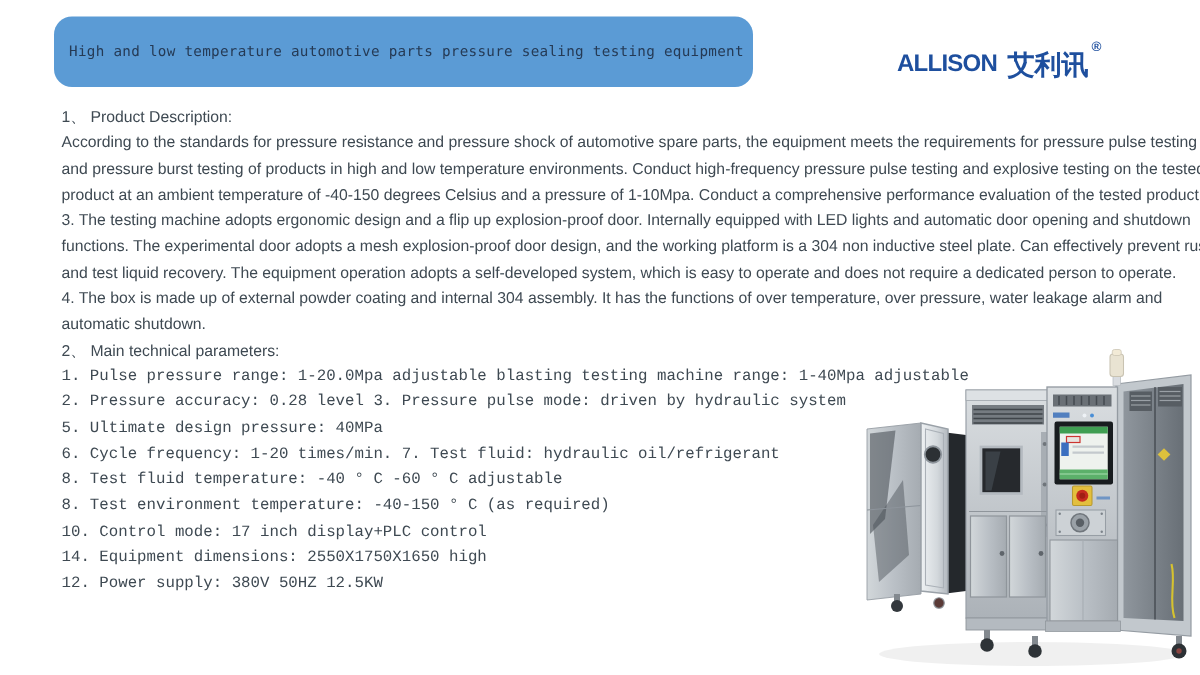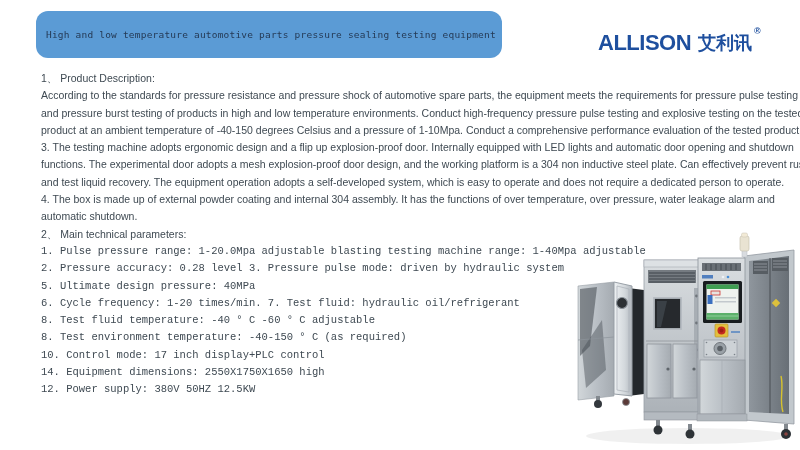--- a/index.html
+++ b/index.html
@@ -16,21 +16,21 @@
   }
   .banner-title {
     font-family:"DejaVu Sans Mono", monospace;
     font-size:9.5px; color:#253a55; white-space:nowrap; letter-spacing:0.2px;
   }
   
   .logo {
     position:absolute; left:598px; top:30px; display:flex; align-items:flex-start;
     color:#1e4f9e; white-space:nowrap;
   }
-  .logo-en { font-size:22px; font-weight:bold; letter-spacing:-0.5px; line-height:26px; }
+  .logo-en { font-size:16px; font-weight:bold; letter-spacing:-0.5px; line-height:26px; }
   .logo-cn { font-size:18px; font-weight:bold; margin-left:7px; line-height:26px; }
   .logo-reg { font-size:9px; font-weight:bold; position:relative; top:-4px; margin-left:2px; }
   
   .content {
     position:absolute; left:20px; top:70px; width:772px;
     font-size:10.5px; line-height:17.3px; color:#3e4952; z-index:2;margin-left:21px;
   }
   .content .para, .content .heading, .content .param { margin:0; }
   .params { margin-top:0;font-family:Liberation Mono, monospace; }
   

